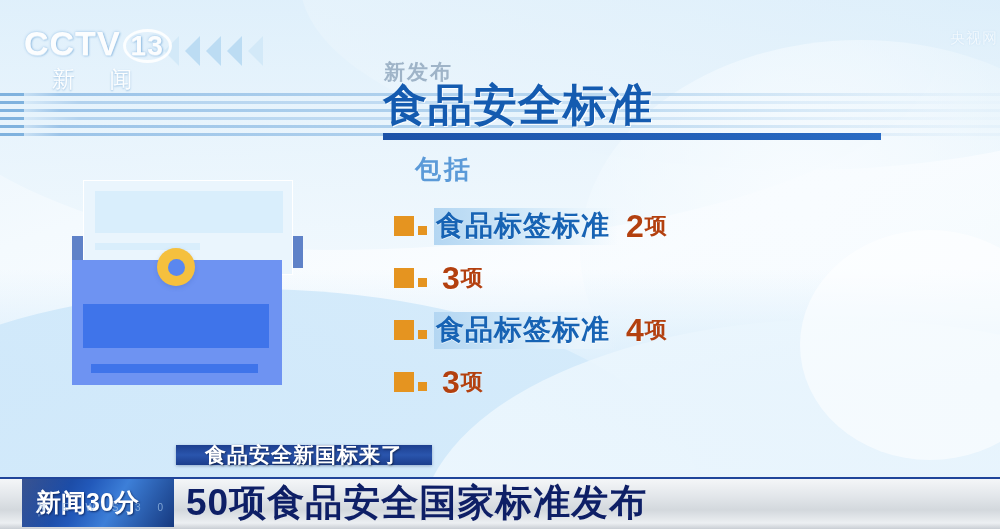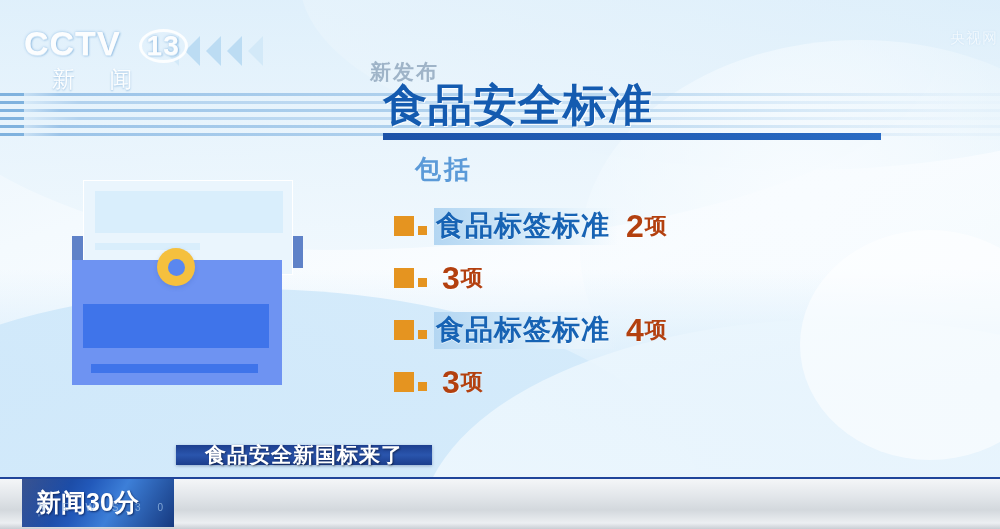--- a/index.html
+++ b/index.html
@@ -83,21 +83,21 @@
   
   .cctv13 {
     position:absolute; left:24px; top:26px;
     color:#ffffff; opacity:.92;
     font-size:34px; font-weight:bold; letter-spacing:1px;
     text-shadow:0 1px 0 #d7e9f7, 0 0 3px rgba(140,185,225,.9), 1px 1px 2px rgba(120,170,215,.8);
     line-height:1;
   }
   .cctv13 .c13-num {
     display:inline-block; border:3px solid rgba(255,255,255,.95);
-    border-radius:50%; padding:0 5px; margin-left:18px; font-size:28px;
+    border-radius:50%; padding:0 5px; margin-left:2px; font-size:28px;
   }
   .cctv13-sub {
     position:absolute; left:52px; top:64px;
     font-size:23px; letter-spacing:14px; color:#ffffff; opacity:.85;
     text-shadow:0 1px 2px rgba(135,180,220,.95);
   }
 
   
   .watermark { position:absolute; right:0; top:30px; text-align:right; opacity:.55; }
   .wm-cn {
@@ -105,21 +105,21 @@
     margin-bottom:2px; margin-right:2px;
     text-shadow:0 0 2px rgba(160,200,235,.9);
   }
   .wm-en {
     font-size:31px; color:#ffffff; font-weight:bold; letter-spacing:0px; line-height:1;
     text-shadow:0 0 2px rgba(160,200,235,.95);
   }
 
   
   .kicker {
-    position:absolute; left:370px; top:58px;
+    position:absolute; left:384px; top:58px;
     font-size:21px; font-weight:bold; color:#9fb4c8; letter-spacing:2px;
   }
   .headline-main {
     position:absolute; left:383px; top:82px;
     font-size:44px; font-weight:bold; color:#145bb0; letter-spacing:1px;
     line-height:1.05;
     text-shadow:1px 1px 0 rgba(255,255,255,.85);
   }
   .title-underline {
     position:absolute; left:383px; top:133px; width:498px; height:7px;
@@ -362,15 +362,16 @@
 
   <div class="sub-banner">
     <span>食品安全新国标来了</span>
   </div>
 
   <div class="bottom-bar">
     <div class="prog-logo">
       <div class="pl-cn">新闻30分</div>
       <div class="pl-en">N E W S 3 0 '</div>
     </div>
+    <div class="bottom-headline">50项食品安全国家标准发布</div>
   </div>
 
 </div>
 
 </body></html>

